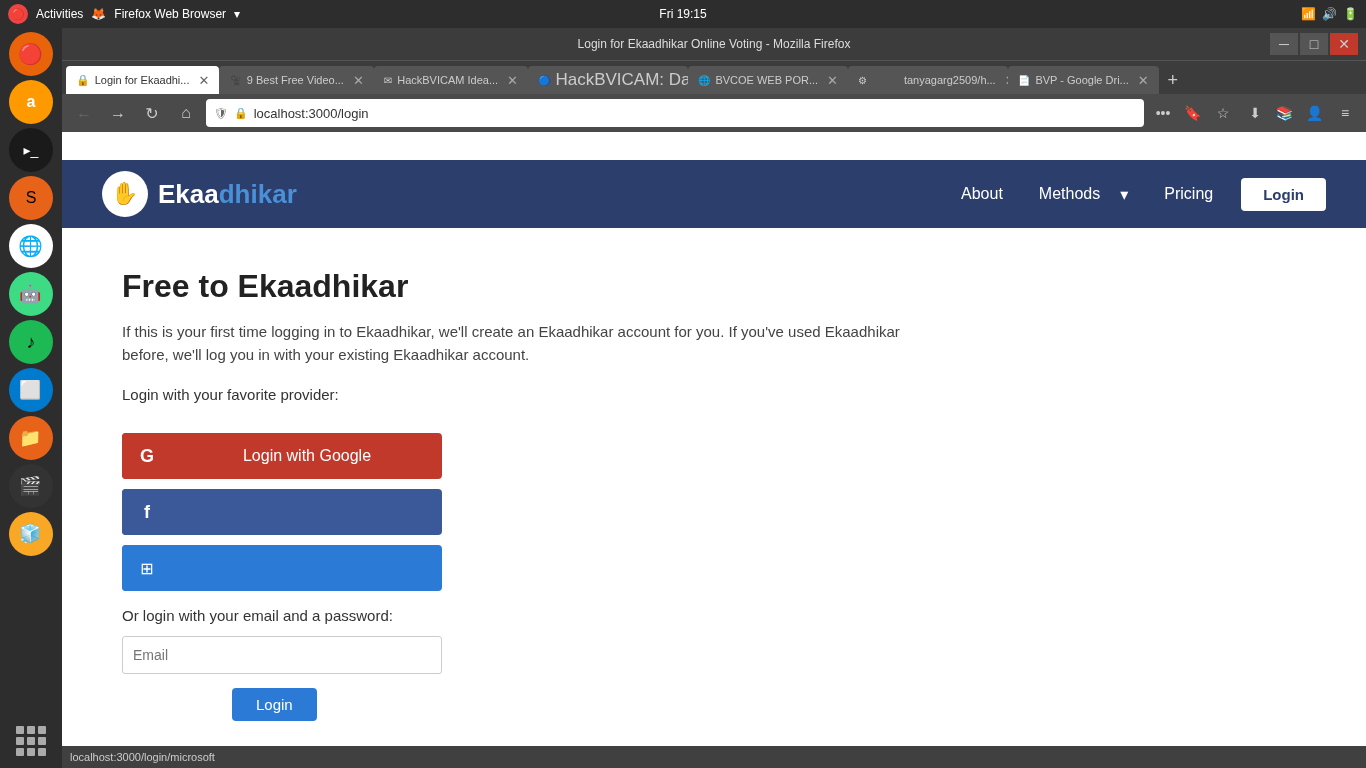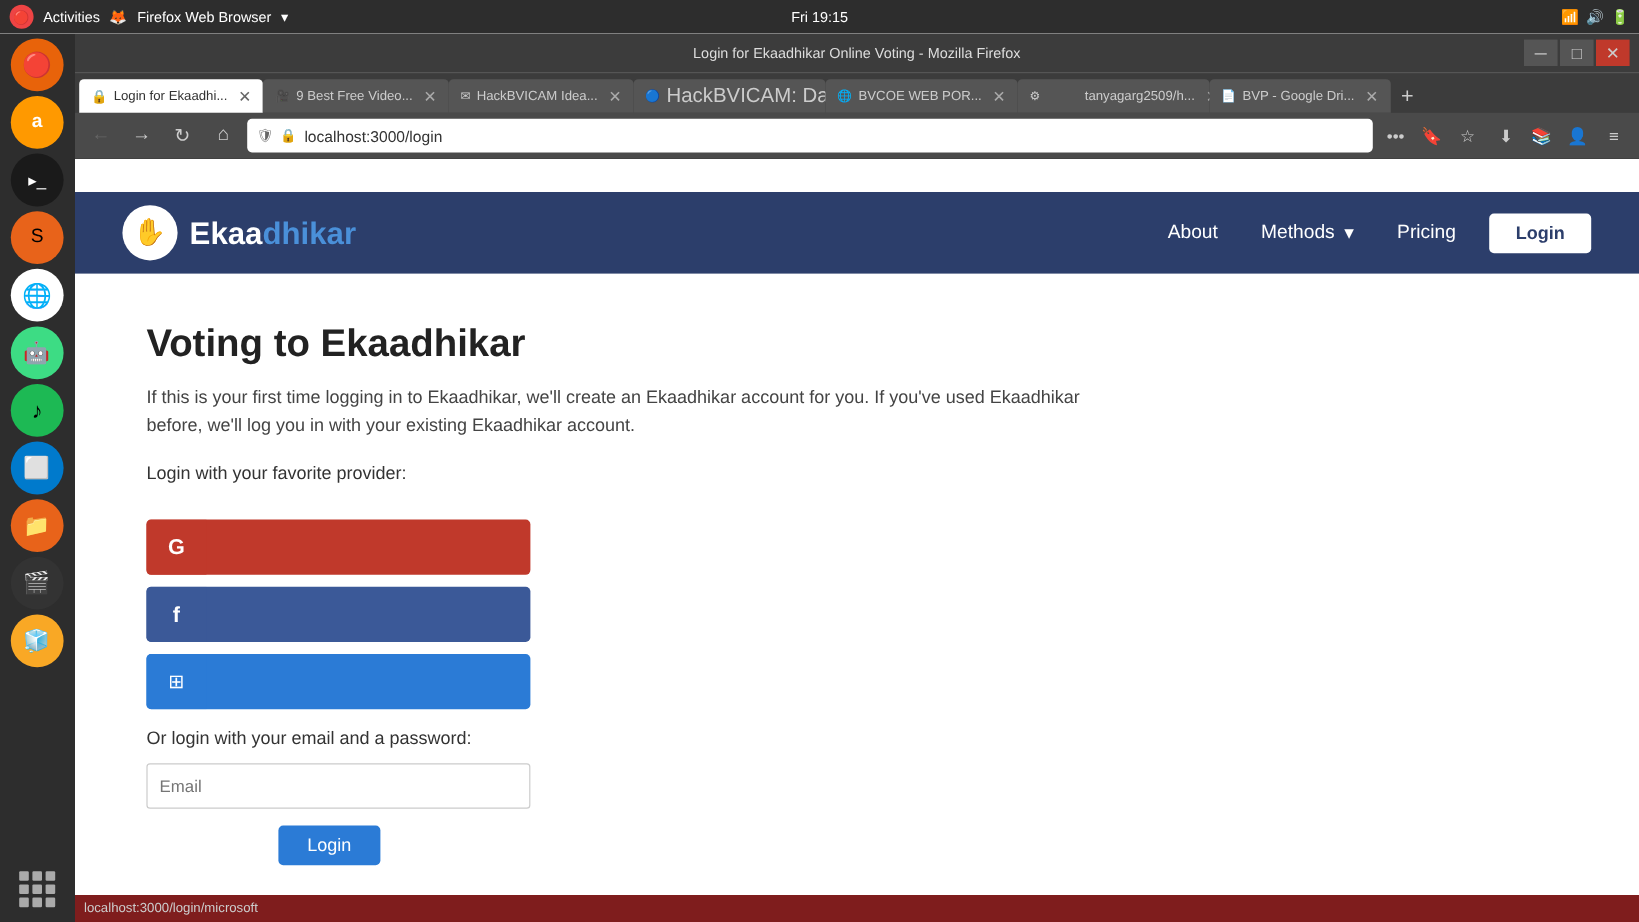--- a/index.html
+++ b/index.html
@@ -240,21 +240,21 @@
       cursor: pointer;
       padding: 4px 8px;
     }
     .methods-btn {
       color: #fff;
       font-size: 16px;
       cursor: pointer;
       padding: 4px 8px;
       display: flex;
       align-items: center;
-      gap: 8px;
+      gap: 20px;
     }
     .login-nav-btn {
       background: #fff;
       color: #2c3e6b;
       border: none;
       padding: 8px 22px;
       border-radius: 4px;
       font-size: 15px;
       font-weight: bold;
       cursor: pointer;
@@ -348,21 +348,21 @@
       margin-left: 110px;
     }
 
     
     .status-bar {
       position: fixed;
       bottom: 0;
       left: 62px;
       right: 0;
       height: 22px;
-      background: #7f1d1d;
+      background: #404040;
       color: #ccc;
       font-size: 11px;
       display: flex;
       align-items: center;
       padding: 0 8px;
       z-index: 99;
     }
   </style>
 </head>
 <body>
@@ -496,27 +496,28 @@
       <div class="methods-btn">
         <span>Methods</span>
         <span>▾</span>
       </div>
       <a class="nav-link">Pricing</a>
       <button class="login-nav-btn">Login</button>
     </div>
   </div>
 
   <div class="page-content">
-    <h1 class="page-title">Voting to Ekaadhikar</h1>
+    <h1 class="page-title">Free to Ekaadhikar</h1>
     <p class="page-description">If this is your first time logging in to Ekaadhikar, we'll create an Ekaadhikar account for you. If you've used Ekaadhikar before, we'll log you in with your existing Ekaadhikar account.</p>
     <p class="provider-label">Login with your favorite provider:</p>
 
     
     <button class="login-btn google-btn">
       <span class="login-btn-icon" style="font-size:18px; font-weight:bold; color:#fff;">G</span>
+      <span class="login-btn-text">Login with Google</span>
     </button>
 
     
     <button class="login-btn facebook-btn">
       <span class="login-btn-icon" style="font-size:18px; font-weight:bold; color:#fff;">f</span>
     </button>
 
     
     <button class="login-btn microsoft-btn">
       <span class="login-btn-icon" style="font-size:16px;">⊞</span>

